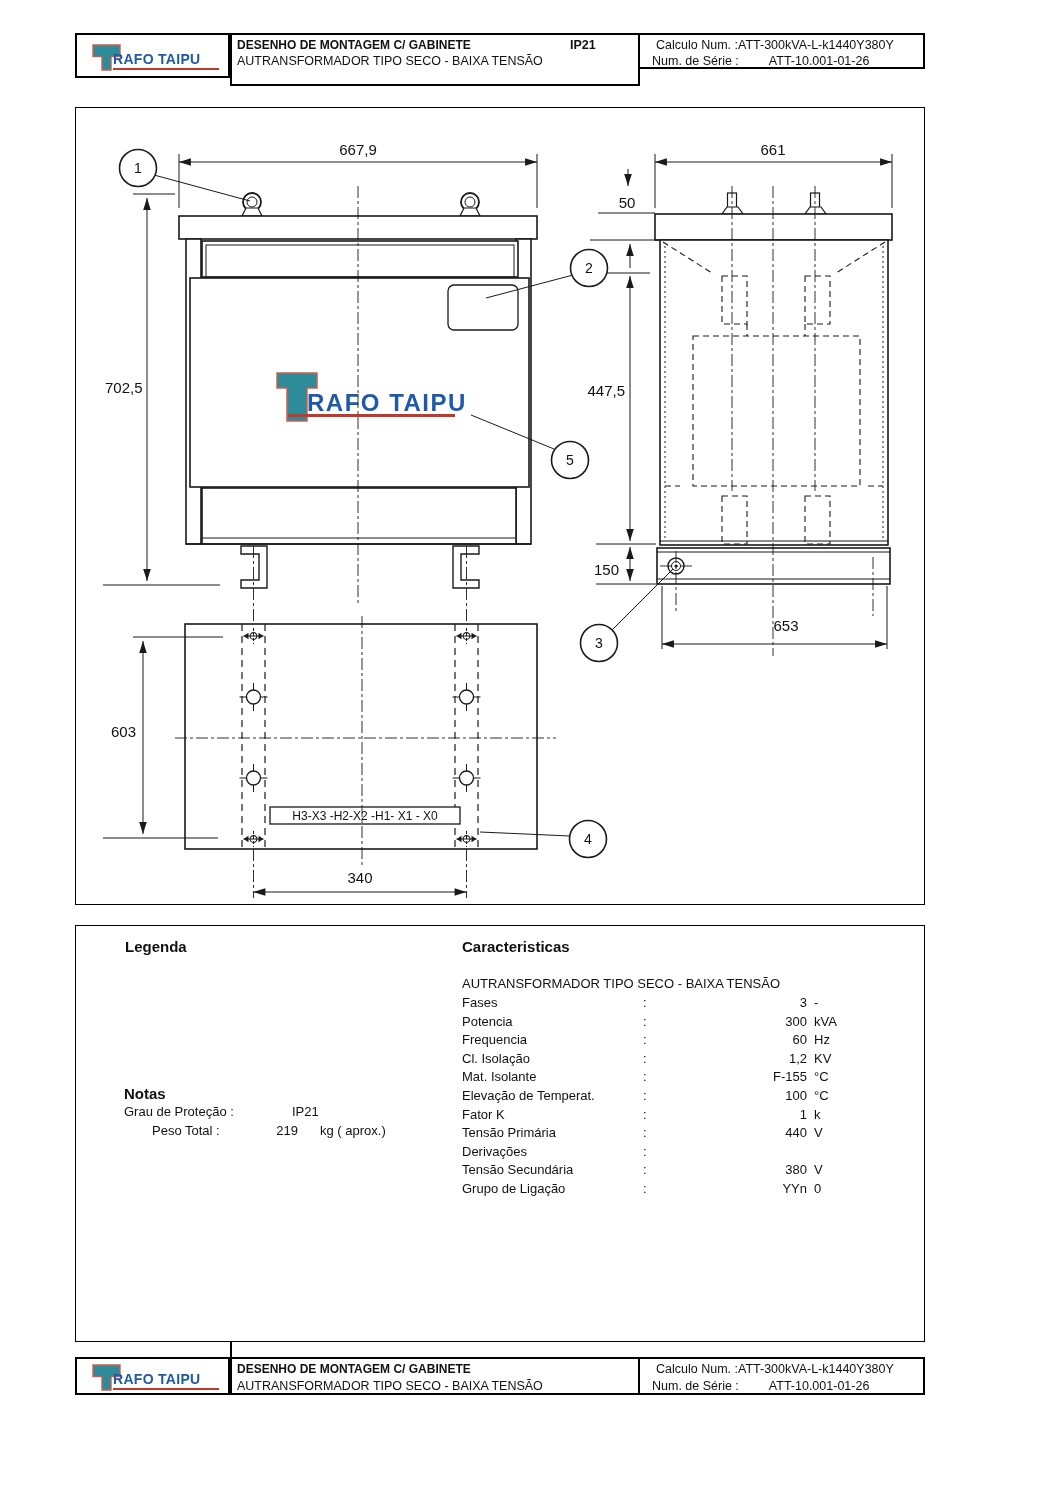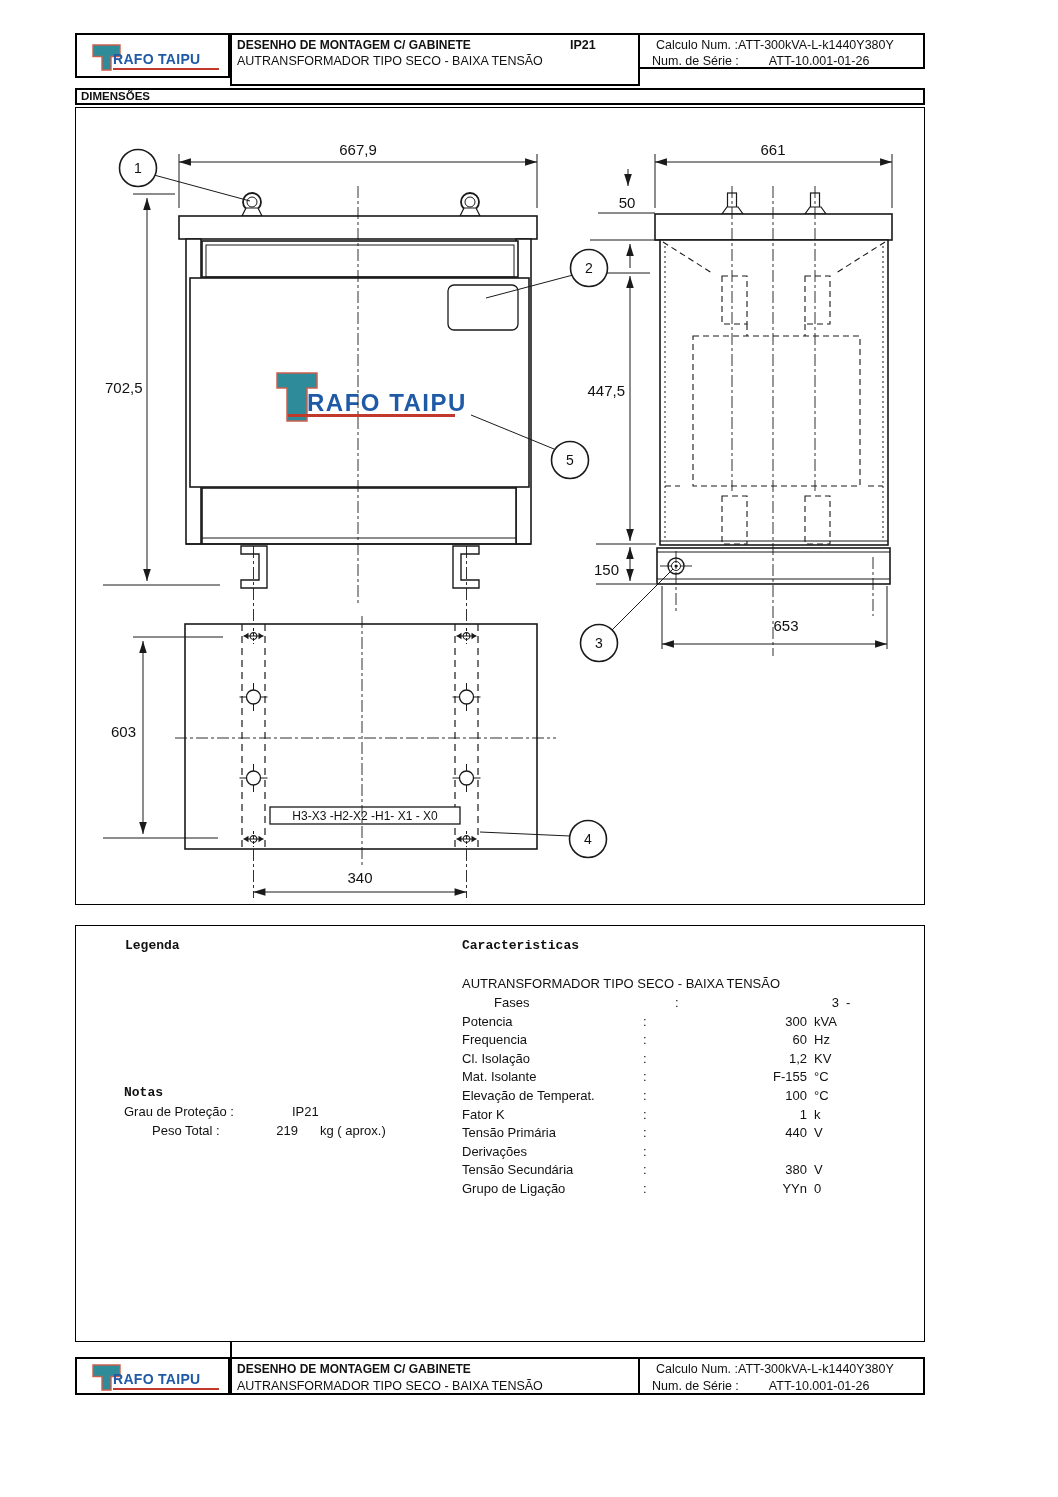--- a/index.html
+++ b/index.html
@@ -14,21 +14,21 @@
   .dim-bar{position:absolute;box-sizing:border-box;border:2px solid #000;background:#fff;
            font-size:11.5px;font-weight:bold;padding:0 0 0 4px;line-height:12px;}
   
   .logo{position:absolute;width:134px;height:34px;}
   .logo-t{position:absolute;left:0;top:0;width:29px;height:27px;}
   .logo-t path{fill:#2E8B99;stroke:#C9604F;stroke-width:1.4;}
   .logo-text{position:absolute;left:21px;top:7px;font-size:14px;font-weight:bold;
              color:#1F5AA6;letter-spacing:.3px;white-space:nowrap;}
   .logo-underline{position:absolute;left:21px;top:24px;width:106px;height:2px;background:#C0392B;}
   
-  .sec-title{position:absolute;font-size:13px;font-weight:bold;white-space:nowrap;font-family:Liberation Mono, monospace;}
+  .sec-title{position:absolute;font-size:15px;font-weight:bold;white-space:nowrap;}
   .legend-items{position:absolute;font-size:13px;line-height:18.6px;white-space:nowrap;}
   .nrow{position:absolute;width:300px;height:18px;font-size:13px;white-space:nowrap;}
   .nrow .nl{position:absolute;left:0;}
   .nrow .nv{position:absolute;left:90px;width:56px;text-align:right;}
   .nrow .nu{position:absolute;left:168px;}
   .crow{position:absolute;width:430px;height:18px;font-size:13px;white-space:nowrap;}
   .crow .cl{position:absolute;left:0;}
   .crow .cc{position:absolute;left:181px;}
   .crow .cv{position:absolute;left:250px;width:95px;text-align:right;}
   .crow .cu{position:absolute;left:352px;}
@@ -70,23 +70,20 @@
     <span class="hdr-ip">IP21</span>
     <span class="hdr-row2">AUTRANSFORMADOR TIPO SECO - BAIXA TENSÃO</span>
   </div>
   <div class="cell" style="left:230px;top:67px;width:410px;height:19px;border-top:none;"></div>
 
   <div class="cell" style="left:638px;top:33px;width:287px;height:36px;overflow:hidden;">
     <span class="tb-line" style="left:16px;top:3px;"><span>Calculo Num. :</span><span>ATT-300kVA-L-k1440Y380Y</span></span>
     <span class="tb-line" style="left:12px;top:19px;"><span>Num. de Série :</span><span style="margin-left:30px;">ATT-10.001-01-26</span></span>
   </div>
 
-  <div class="dim-bar" style="left:75px;top:88px;width:850px;height:17px;">
-    <span>DIMENSÕES</span>
-  </div>
 
   <div class="box" style="left:75px;top:107px;width:850px;height:798px;">
     <svg width="846" height="794" viewBox="0 0 846 794">
       <defs>
         <marker id="arr" viewBox="0 0 12 8" refX="11.5" refY="4" markerWidth="13" markerHeight="9" orient="auto-start-reverse" markerUnits="userSpaceOnUse">
           <path d="M0.5,0.5 L11.5,4 L0.5,7.5 Z" fill="#1a1a1a"></path>
         </marker>
         <g id="datum">
           <line x1="-10" y1="0" x2="10" y2="0" stroke="#1a1a1a" stroke-width="1"></line>
           <polygon points="-10,0 -5,-3.2 -5,3.2" fill="#1a1a1a"></polygon>
@@ -291,21 +288,21 @@
   </div>
   <div class="nrow" style="left:124px;top:1123px;margin-left:28px;">
     <span class="nl">Peso Total   :</span>
     <span class="nv">219</span>
     <span class="nu">kg ( aprox.)</span>
   </div>
 
   <div class="sec-title" style="left:462px;top:938px;">Caracteristicas</div>
   <div class="char-sub" style="left:462px;top:976px;">AUTRANSFORMADOR TIPO SECO - BAIXA TENSÃO</div>
 
-  <div class="crow" style="left:462px;top:995px;margin-left:32px;">
+  <div class="crow" style="left:462px;top:995px;">
     <span class="cl">Fases</span>
       <span class="cc">:</span>
       <span class="cv">3</span>
       <span class="cu">-</span>
   </div>
   <div class="crow" style="left:462px;top:1013.6px;">
     <span class="cl">Potencia</span>
       <span class="cc">:</span>
       <span class="cv">300</span>
       <span class="cu">kVA</span>

